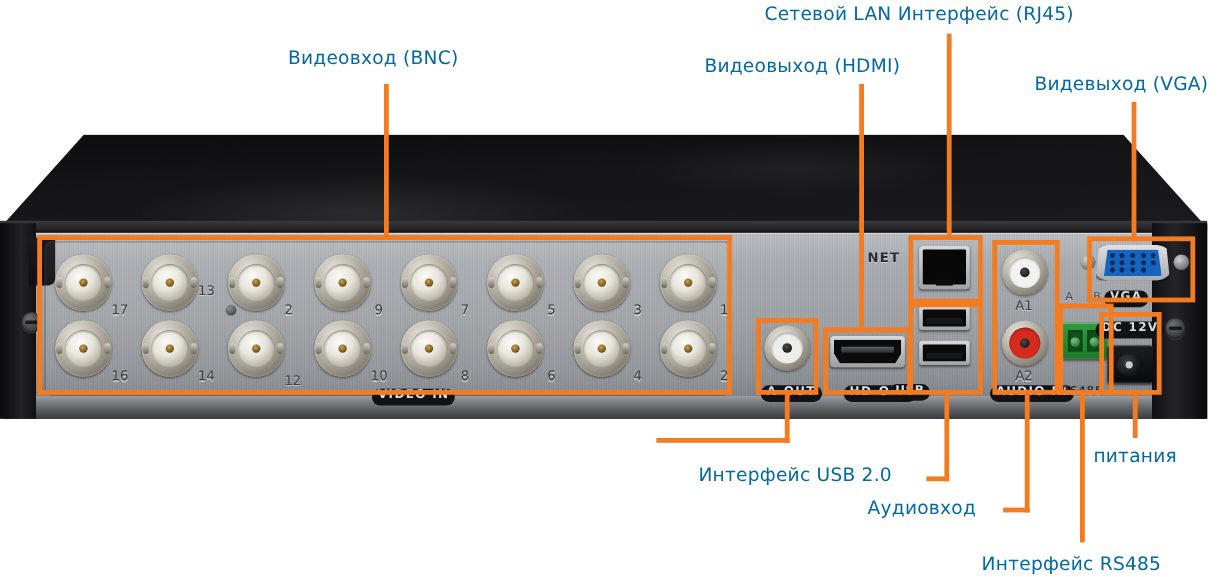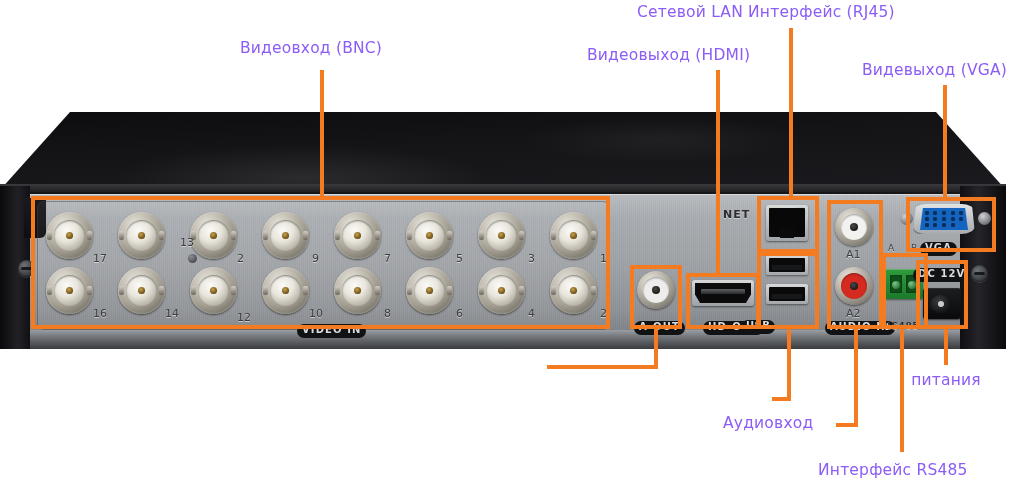--- a/index.html
+++ b/index.html
@@ -10,21 +10,21 @@
   body {
     width: 1024px; height: 481px;
     position: relative; overflow: hidden;
     font-family: "DejaVu Sans", "Liberation Sans", sans-serif;
   }
   #stage { position: absolute; inset: 0; }
 
   
   .callout {
     position: absolute;
-    color: #8b5cf6;
+    color: #0369a1;
     font-size: 15.5px;
     font-weight: 400;
     letter-spacing: .2px;
     white-space: nowrap;
     line-height: 1.33;
   }
   .callout.center { text-align: center; }
 
   
   .lead {
@@ -360,21 +360,21 @@
     <div class="bnc" style="left:478px; top:100px;">
         <span class="lug l"></span>
         <span class="lug r"></span>
       </div>
     <div class="bnc" style="left:550px; top:100px;">
         <span class="lug l"></span>
         <span class="lug r"></span>
       </div>
 
     <div class="bnc-num" style="left:93px;  top:140px;">17</div>
-    <div class="bnc-num" style="left:165px; top:124px;margin-left:15px;">13</div>
+    <div class="bnc-num" style="left:165px; top:124px;">13</div>
     <div class="bnc-num" style="left:237px; top:140px;">2</div>
     <div class="bnc-num" style="left:312px; top:140px;">9</div>
     <div class="bnc-num" style="left:384px; top:140px;">7</div>
     <div class="bnc-num" style="left:456px; top:140px;">5</div>
     <div class="bnc-num" style="left:528px; top:140px;">3</div>
     <div class="bnc-num" style="left:600px; top:140px;">1</div>
 
     <div class="bnc" style="left:46px;  top:155px;">
         <span class="lug l"></span>
         <span class="lug r"></span>
@@ -412,21 +412,21 @@
     <div class="bnc-num" style="left:165px; top:195px;">14</div>
     <div class="bnc-num" style="left:237px; top:199px;">12</div>
     <div class="bnc-num" style="left:309px; top:195px;">10</div>
     <div class="bnc-num" style="left:384px; top:195px;">8</div>
     <div class="bnc-num" style="left:456px; top:195px;">6</div>
     <div class="bnc-num" style="left:528px; top:195px;">4</div>
     <div class="bnc-num" style="left:600px; top:195px;">2</div>
 
     <div class="plate-screw-dot" style="left:188px; top:142px;"></div>
 
-    <div class="silk" style="left:297px; top:212px;">VIDEO IN</div>
+    <div class="silk" style="left:310px; top:212px;">VIDEO IN</div>
 
     <div class="rca silverring" style="left:637px; top:159px;">
       <span class="ring"></span>
         <span class="hole"></span>
     </div>
     <div class="silk" style="left:634px; top:209px;">A-OUT</div>
 
     <div class="hdmi" style="left:692px; top:168px;"></div>
     <div class="silk" style="left:703px; top:209px;">HD-OUT</div>
 
@@ -526,20 +526,21 @@
 
   <div class="callout" style="left:240px; top:38px;">Видеовход (BNC)</div>
 
   <div class="callout" style="left:637px; top:2px;">Сетевой LAN Интерфейс (RJ45)</div>
 
   <div class="callout" style="left:862px; top:60px;">Видевыход (VGA)</div>
 
   <div class="callout" style="left:587px; top:45px;">Видеовыход (HDMI)</div>
 
 
+  <div class="callout" style="left:582px; top:386px;">Интерфейс USB 2.0</div>
 
   <div class="callout" style="left:723px; top:413px;">Аудиовход</div>
 
   <div class="callout" style="left:818px; top:460px;">Интерфейс RS485</div>
 
   <div class="callout center" style="left:898px; top:370px; width:96px;">
     <div>питания</div>
   </div>
 
 </div>

